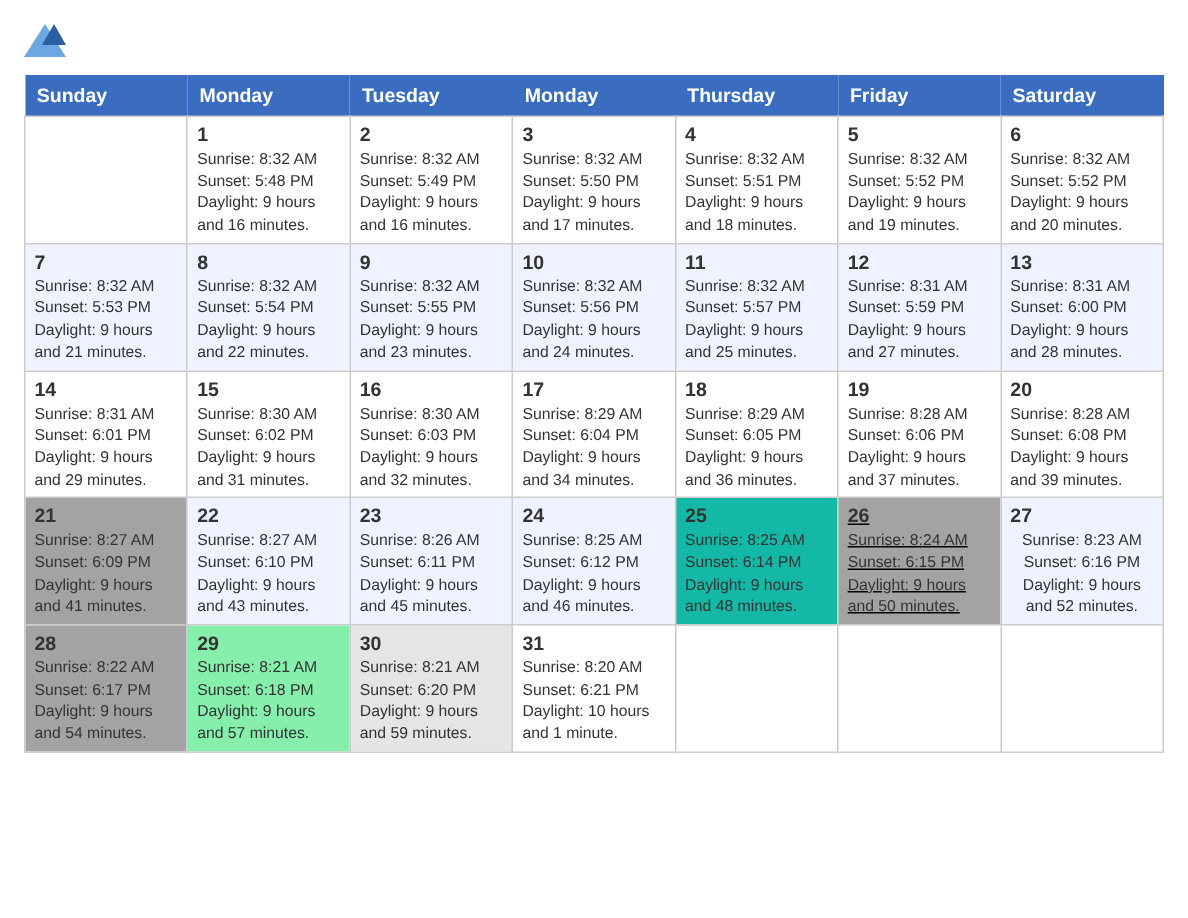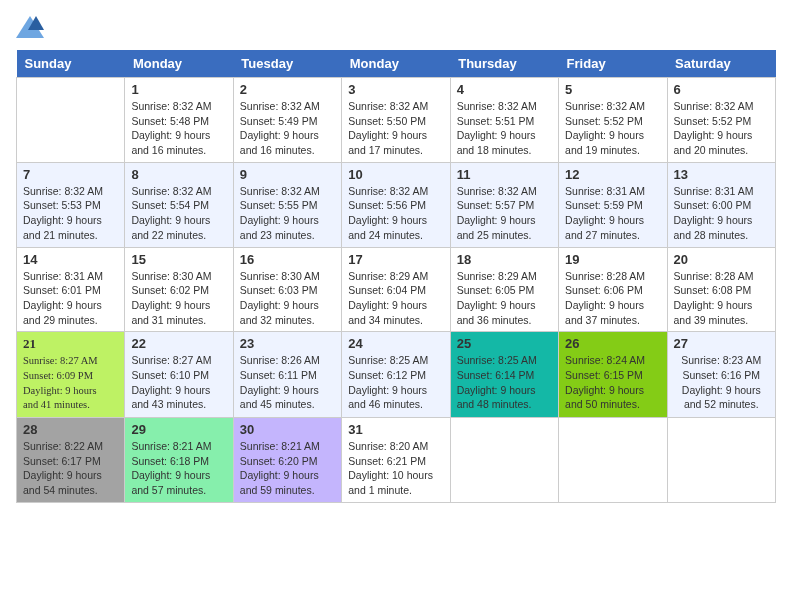--- a/index.html
+++ b/index.html
@@ -266,21 +266,21 @@
         </td>
         <td style="background-color: rgb(255, 255, 255);">
           <span class="day-number">20</span>
           <div class="day-info" style="white-space: pre-line;">Sunrise: 8:28 AM
 Sunset: 6:08 PM
 Daylight: 9 hours
 and 39 minutes.</div>
         </td>
       </tr>
       <tr>
-        <td style="background-color: #bef264; font-family: Liberation Serif, serif;">
+        <td style="background-color: #a3a3a3;">
           <span class="day-number">21</span>
           <div class="day-info" style="white-space: pre-line;">Sunrise: 8:27 AM
 Sunset: 6:09 PM
 Daylight: 9 hours
 and 41 minutes.</div>
         </td>
         <td style="background-color: rgb(238, 243, 255);">
           <span class="day-number">22</span>
           <div class="day-info" style="white-space: pre-line;">Sunrise: 8:27 AM
 Sunset: 6:10 PM
@@ -301,21 +301,21 @@
 Daylight: 9 hours
 and 46 minutes.</div>
         </td>
         <td style="background-color: #14b8a6;">
           <span class="day-number">25</span>
           <div class="day-info" style="white-space: pre-line;">Sunrise: 8:25 AM
 Sunset: 6:14 PM
 Daylight: 9 hours
 and 48 minutes.</div>
         </td>
-        <td style="background-color: #84cc16;">
+        <td style="background-color: #a3a3a3; text-decoration: underline;">
           <span class="day-number">26</span>
           <div class="day-info" style="white-space: pre-line;">Sunrise: 8:24 AM
 Sunset: 6:15 PM
 Daylight: 9 hours
 and 50 minutes.</div>
         </td>
         <td style="background-color: rgb(238, 243, 255);">
           <span class="day-number">27</span>
           <div class="day-info" style="white-space: pre-line; text-align: center;">Sunrise: 8:23 AM
 Sunset: 6:16 PM
@@ -331,21 +331,21 @@
 Daylight: 9 hours
 and 54 minutes.</div>
         </td>
         <td style="background-color: #86efac;">
           <span class="day-number">29</span>
           <div class="day-info" style="white-space: pre-line;">Sunrise: 8:21 AM
 Sunset: 6:18 PM
 Daylight: 9 hours
 and 57 minutes.</div>
         </td>
-        <td style="background-color: #c4b5fd;">
+        <td style="background-color: #e5e5e5;">
           <span class="day-number">30</span>
           <div class="day-info" style="white-space: pre-line;">Sunrise: 8:21 AM
 Sunset: 6:20 PM
 Daylight: 9 hours
 and 59 minutes.</div>
         </td>
         <td style="background-color: rgb(255, 255, 255);">
           <span class="day-number">31</span>
           <div class="day-info" style="white-space: pre-line;">Sunrise: 8:20 AM
 Sunset: 6:21 PM

